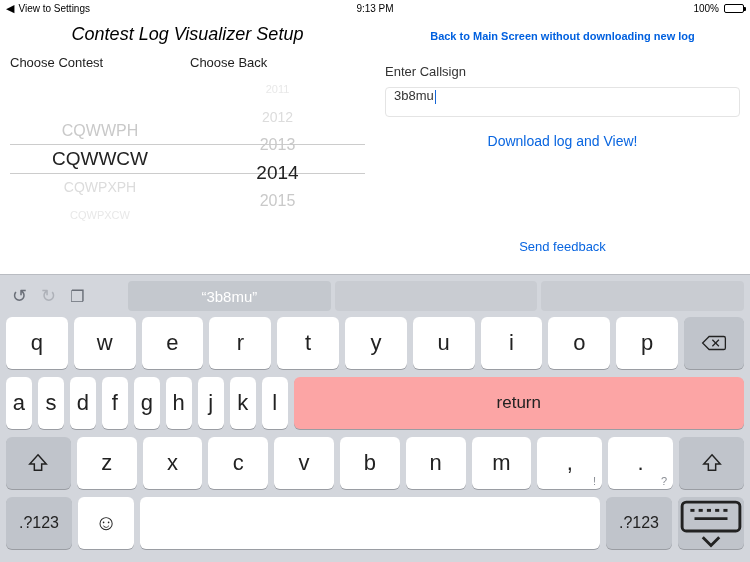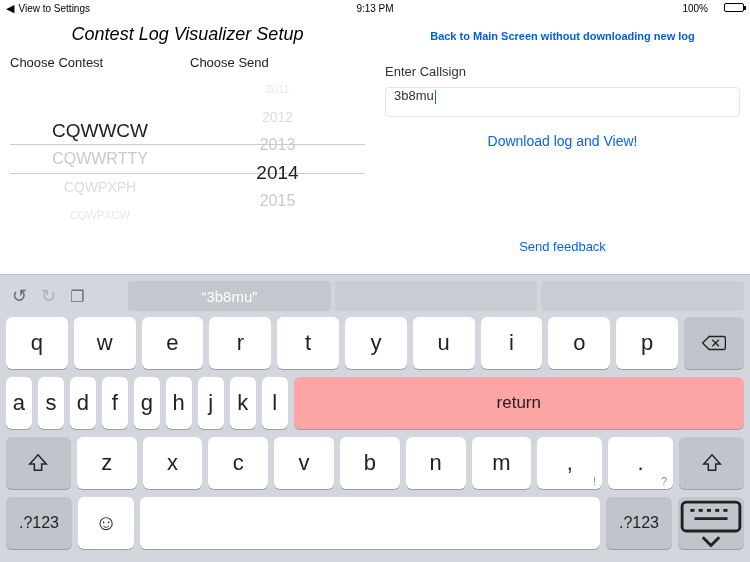--- a/index.html
+++ b/index.html
@@ -2,21 +2,21 @@
 <html><head>
 <meta charset="utf-8">
 <style>
   * { box-sizing: border-box; margin: 0; padding: 0; font-family: -apple-system, "Helvetica Neue", Arial, sans-serif; }
   html, body { width: 750px; height: 562px; overflow: hidden; background: #fff; }
 
   
   .status-bar { height: 16px; display: flex; align-items: center; font-size: 10px; color: #000; padding: 0 6px; }
   .status-left { flex: 1; display: flex; align-items: center; gap: 4px; }
   .status-center { flex: 1; text-align: center; font-weight: 500; }
-  .status-right { flex: 1; text-align: right; display: flex; justify-content: flex-end; gap: 16px; }
+  .status-right { flex: 1; text-align: right; display: flex; justify-content: flex-end; align-items: center; gap: 5px; }
   .bk-arrow { font-size: 11px; }
   .battery { width: 20px; height: 9px; border: 1px solid #000; border-radius: 2px; position: relative; }
   .battery::after { content:""; position:absolute; right:-3px; top:2px; width:2px; height:4px; background:#000; border-radius:0 1px 1px 0; }
   .battery-fill { background:#000; width:100%; height:100%; }
 
   
   .content { height: 258px; display: flex; }
   .left-pane { width: 375px; padding: 8px 10px 0 10px; }
   .right-pane { width: 375px; padding: 8px 10px 4px 10px; position: relative; }
 
@@ -76,29 +76,29 @@
     <span>100%</span>
     <span class="battery"><span class="battery-fill"></span></span>
   </div>
 </div>
 
 <div class="content">
   <div class="left-pane">
     <div class="title">Contest Log Visualizer Setup</div>
     <div class="picker-headers">
       <div>Choose Contest</div>
-      <div>Choose Send</div>
+      <div>Choose Back</div>
     </div>
     <div class="picker-row">
       <div class="sel-band"></div>
       <div class="picker-col contest">
         <div class="picker-items">
           <div class="p-item f2">&nbsp;</div>
+          <div class="p-item f1">CQWWPH</div>
           <div class="p-item sel">CQWWCW</div>
-          <div class="p-item f1">CQWWRTTY</div>
           <div class="p-item f2">CQWPXPH</div>
           <div class="p-item f2" style="font-size:11px;color:#e8e8e8">CQWPXCW</div>
         </div>
       </div>
       <div class="picker-col year">
         <div class="picker-items">
           <div class="p-item f2" style="font-size:11px;color:#e8e8e8">2011</div>
           <div class="p-item f2">2012</div>
           <div class="p-item f1">2013</div>
           <div class="p-item sel">2014</div>

